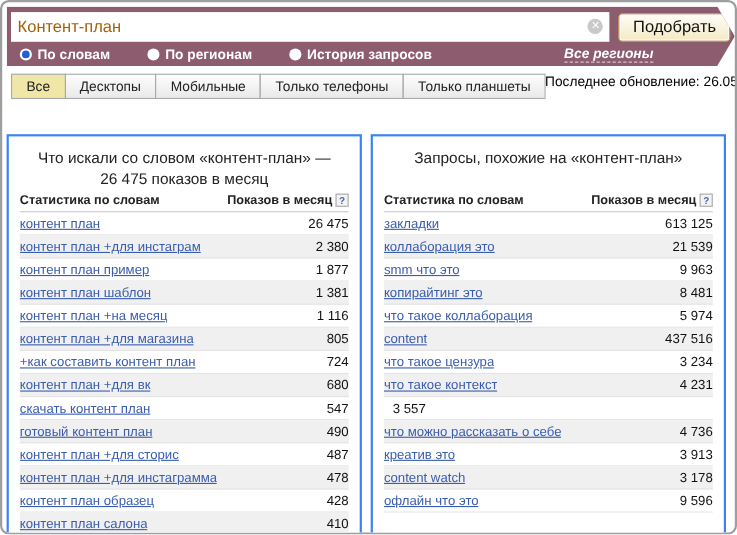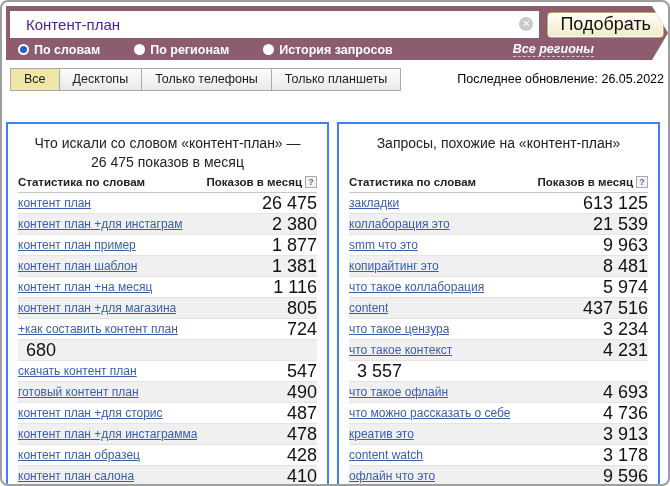--- a/index.html
+++ b/index.html
@@ -29,40 +29,40 @@
   .search-box {
     position: relative;
     width: 565px; height: 27px;
     background: #fff;
     display: flex; align-items: center;
   }
   .search-input {
     width: 100%; height: 100%;
     border: none; outline: none;
     font-family: "Liberation Sans", sans-serif;
-    font-size: 15px; color: #4c1d95;
-    padding: 0 26px 0 16px;
+    font-size: 15px; color: #a16207;
+    padding: 0 26px 0 6px;
     background: transparent;
   }
   .clear-icon {
     position: absolute; right: 6px; top: 6px;
     width: 14px; height: 14px; border-radius: 50%;
     background: #c9c9c9; color: #fff;
     font-size: 10px; line-height: 14px; text-align: center;
     cursor: pointer; user-select: none;
   }
   .submit-btn {
     margin-left: 8px;
     height: 26px; padding: 0 12px;
     background: linear-gradient(#fffef8, #f3e9c4);
     border: 1px solid #c8a264;
     border-radius: 4px;
     box-shadow: inset 0 0 0 1px #fff;
     font-family: "Liberation Sans", sans-serif;
-    font-size: 18px; color: #111;
+    font-size: 15px; color: #111;
     cursor: pointer;
   }
   .options-row {
     display: flex; align-items: center;
     height: 21px; padding-left: 8px;
   }
   .radio-item { display: flex; align-items: center; margin-right: 34px; cursor: pointer; }
   .radio-circle {
     width: 11px; height: 11px; border-radius: 50%;
     background: #fff; margin-right: 5px;
@@ -75,21 +75,21 @@
   }
   .radio-label { color: #fff; font-size: 12.5px; font-weight: bold; }
   .regions-link {
     margin-left: auto; margin-right: 70px;
     color: #fff; font-size: 12.5px; font-weight: bold;
     border-bottom: 1px dashed #d9c2cc;
     cursor: pointer; text-decoration: none; font-style: italic;
   }
   
   .tabs-row {
-    display: flex; align-items: center;
+    display: flex; 
     margin: 7px 0 0 4px; height: 24px;
   }
   .tab {
     height: 23px; padding: 0 13px;
     display: flex; align-items: center;
     background: linear-gradient(#fdfdfd, #e9e9e9);
     border: 1px solid #a9a9a9;
     margin-right: -1px;
     font-size: 12.5px; color: #222;
     cursor: pointer; white-space: nowrap;
@@ -140,21 +140,21 @@
     height: 21px;
     border-bottom: 1px solid #e4e4e4;
   }
   .tbody .trow:nth-child(even) { background: #f0f0f0; }
   .tbody .q {
     font-size: 12px; color: #3a5dae;
     text-decoration: underline; cursor: pointer;
     white-space: nowrap; overflow: hidden;
   }
   .tbody .v {
-    font-size: 18px; color: #111; white-space: nowrap;
+    font-size: 12px; color: #111; white-space: nowrap;
     padding-left: 8px;
   }
 </style>
 </head>
 <body>
 
 <div class="frame">
 
   <div class="banner">
     <div class="search-row">
@@ -180,20 +180,21 @@
           </span>
         </span>
       <a class="regions-link">Все регионы</a>
     </div>
   </div>
 
   <div class="tabs-row">
     <span id="tabs" style="display:flex;">
         <span class="tab active">Все</span>
         <span class="tab">Десктопы</span>
+        <span class="tab">Мобильные</span>
         <span class="tab">Только телефоны</span>
         <span class="tab">Только планшеты</span>
       </span>
     <span class="last-update">Последнее обновление: 26.05.2022</span>
   </div>
 
   <div class="panels">
 
     <div class="panel">
       <div class="panel-title">Что искали со словом «контент-план» — 26 475 показов в месяц</div>
@@ -227,20 +228,21 @@
           </div>
           <div class="trow">
             <a class="q">контент план +для магазина</a>
             <span class="v">805</span>
           </div>
           <div class="trow">
             <a class="q">+как составить контент план</a>
             <span class="v">724</span>
           </div>
           <div class="trow">
+            <a class="q">контент план +для вк</a>
             <span class="v">680</span>
           </div>
           <div class="trow">
             <a class="q">скачать контент план</a>
             <span class="v">547</span>
           </div>
           <div class="trow">
             <a class="q">готовый контент план</a>
             <span class="v">490</span>
           </div>
@@ -302,24 +304,20 @@
             <span class="v">3 234</span>
           </div>
           <div class="trow">
             <a class="q">что такое контекст</a>
             <span class="v">4 231</span>
           </div>
           <div class="trow">
             <span class="v">3 557</span>
           </div>
           <div class="trow">
-            <a class="q">что такое офлайн</a>
-            <span class="v">4 693</span>
-          </div>
-          <div class="trow">
             <a class="q">что можно рассказать о себе</a>
             <span class="v">4 736</span>
           </div>
           <div class="trow">
             <a class="q">креатив это</a>
             <span class="v">3 913</span>
           </div>
           <div class="trow">
             <a class="q">content watch</a>
             <span class="v">3 178</span>

